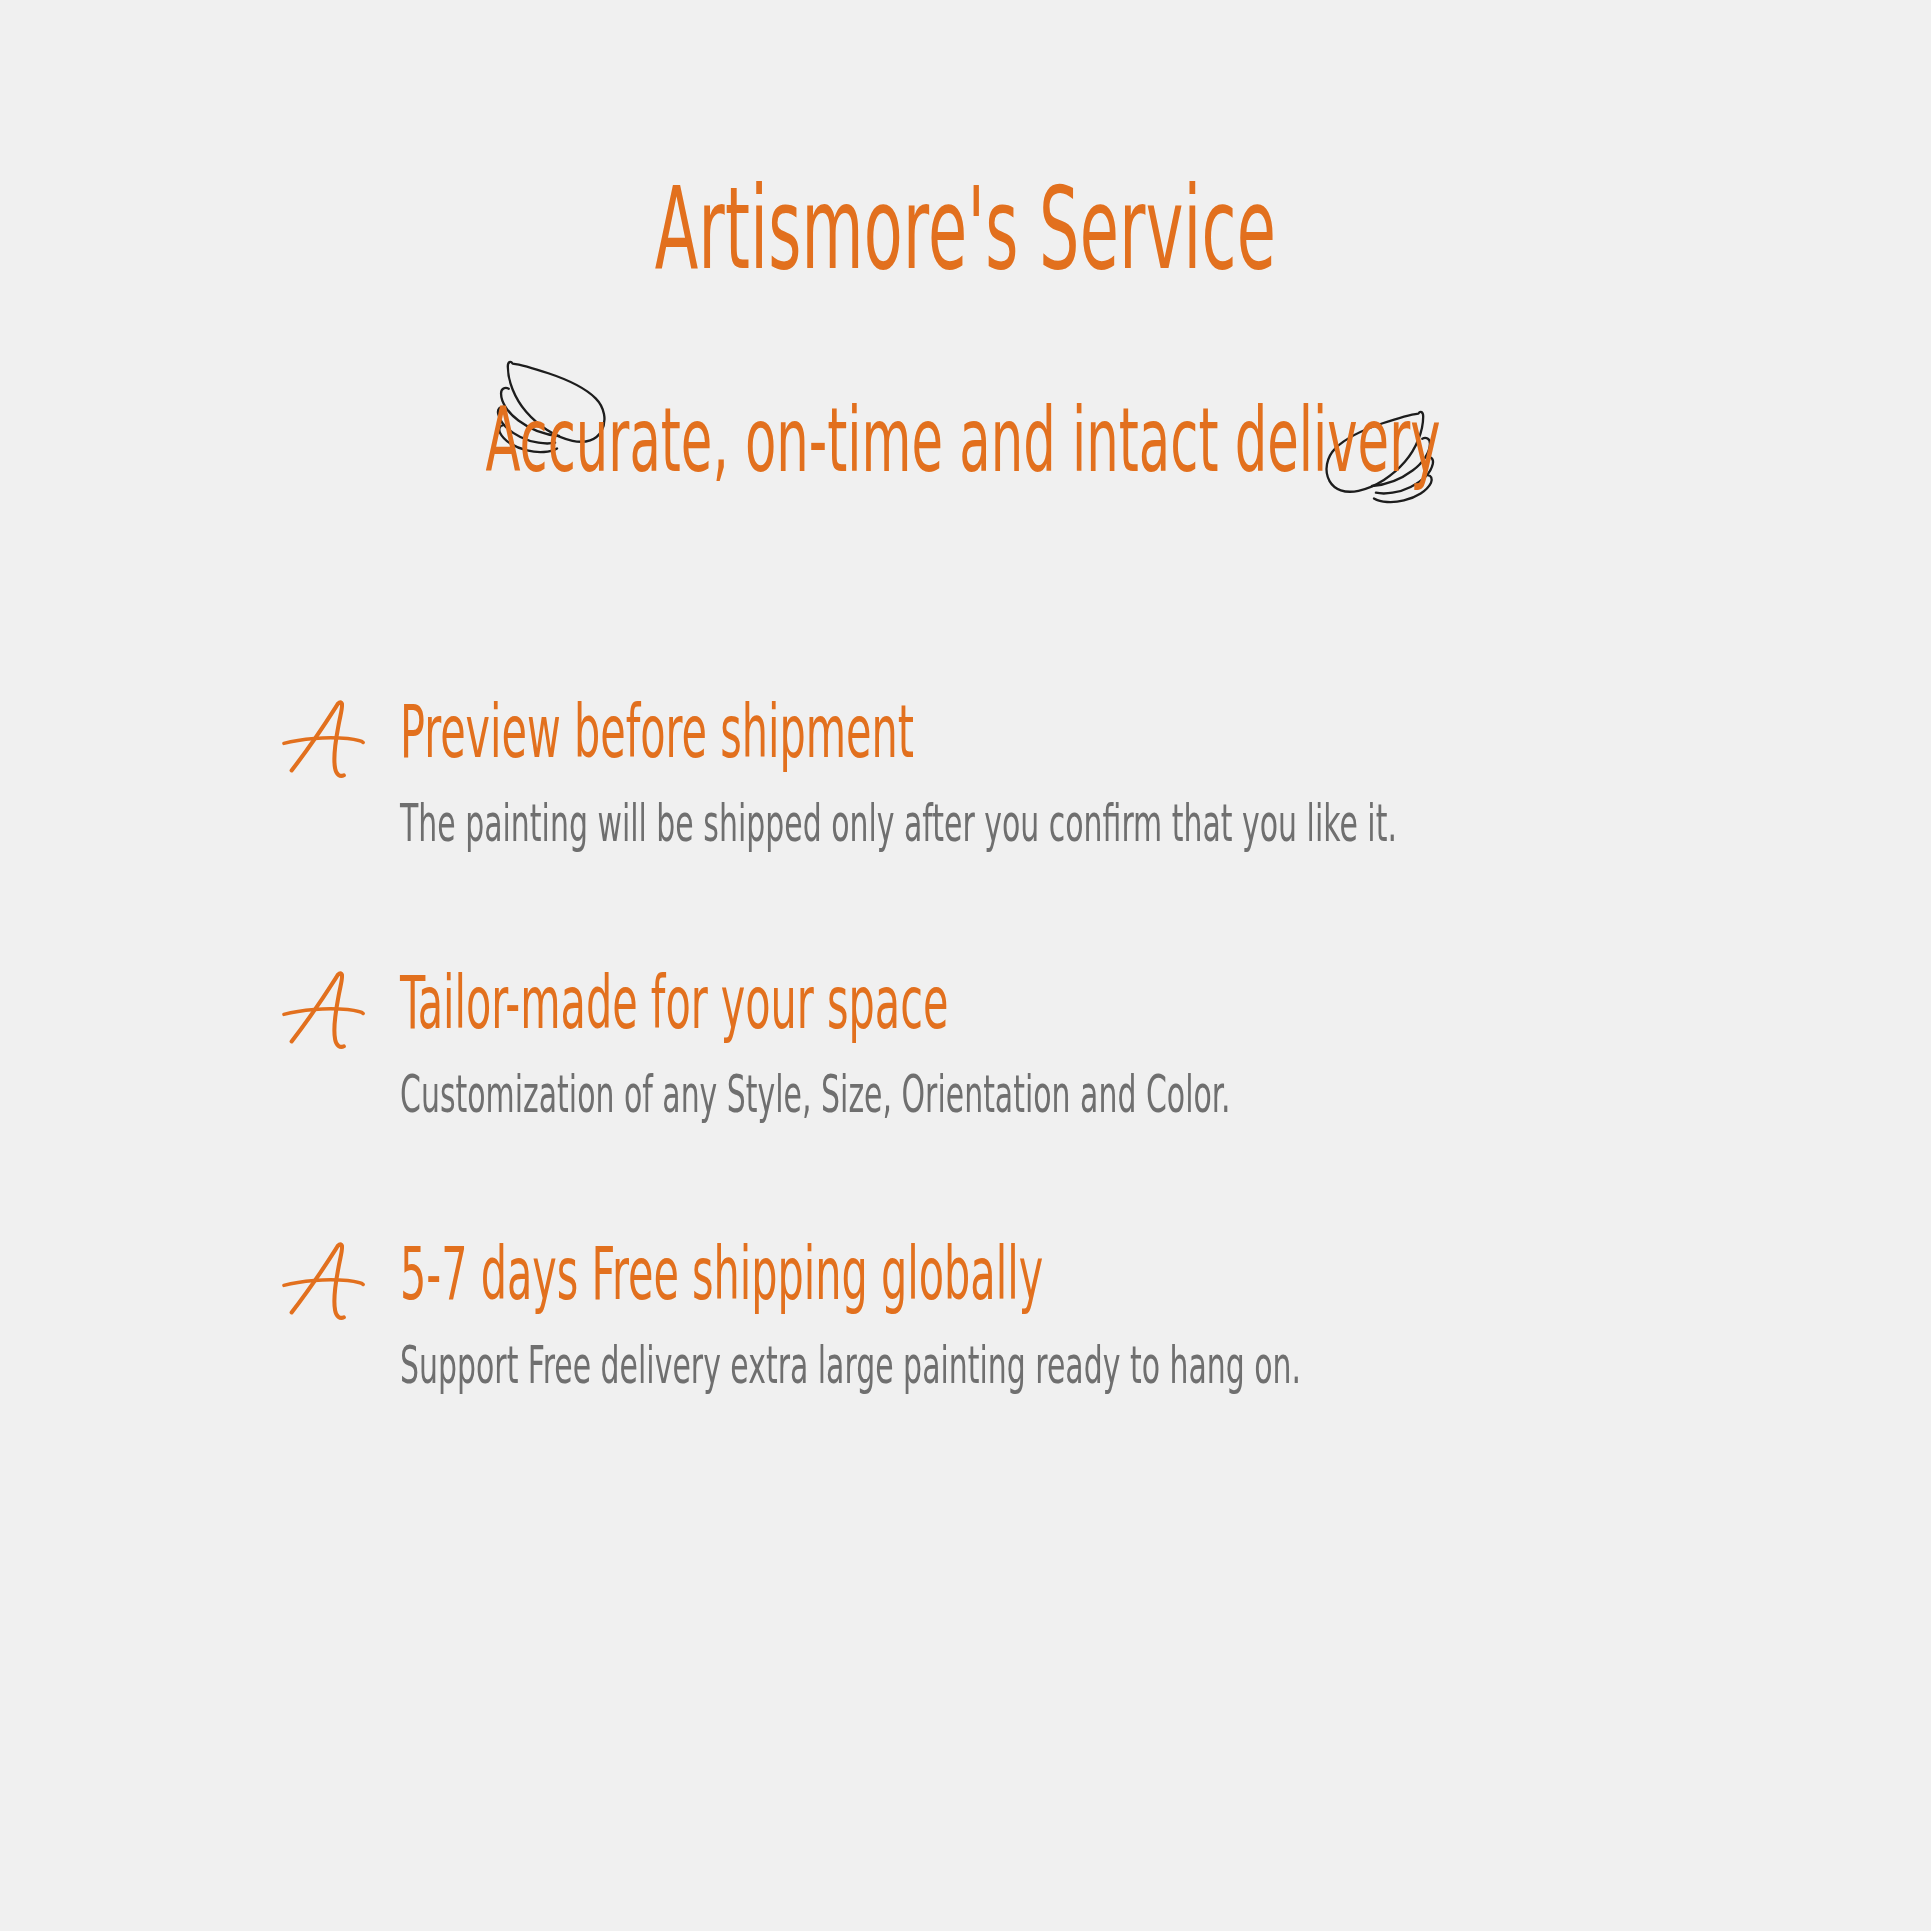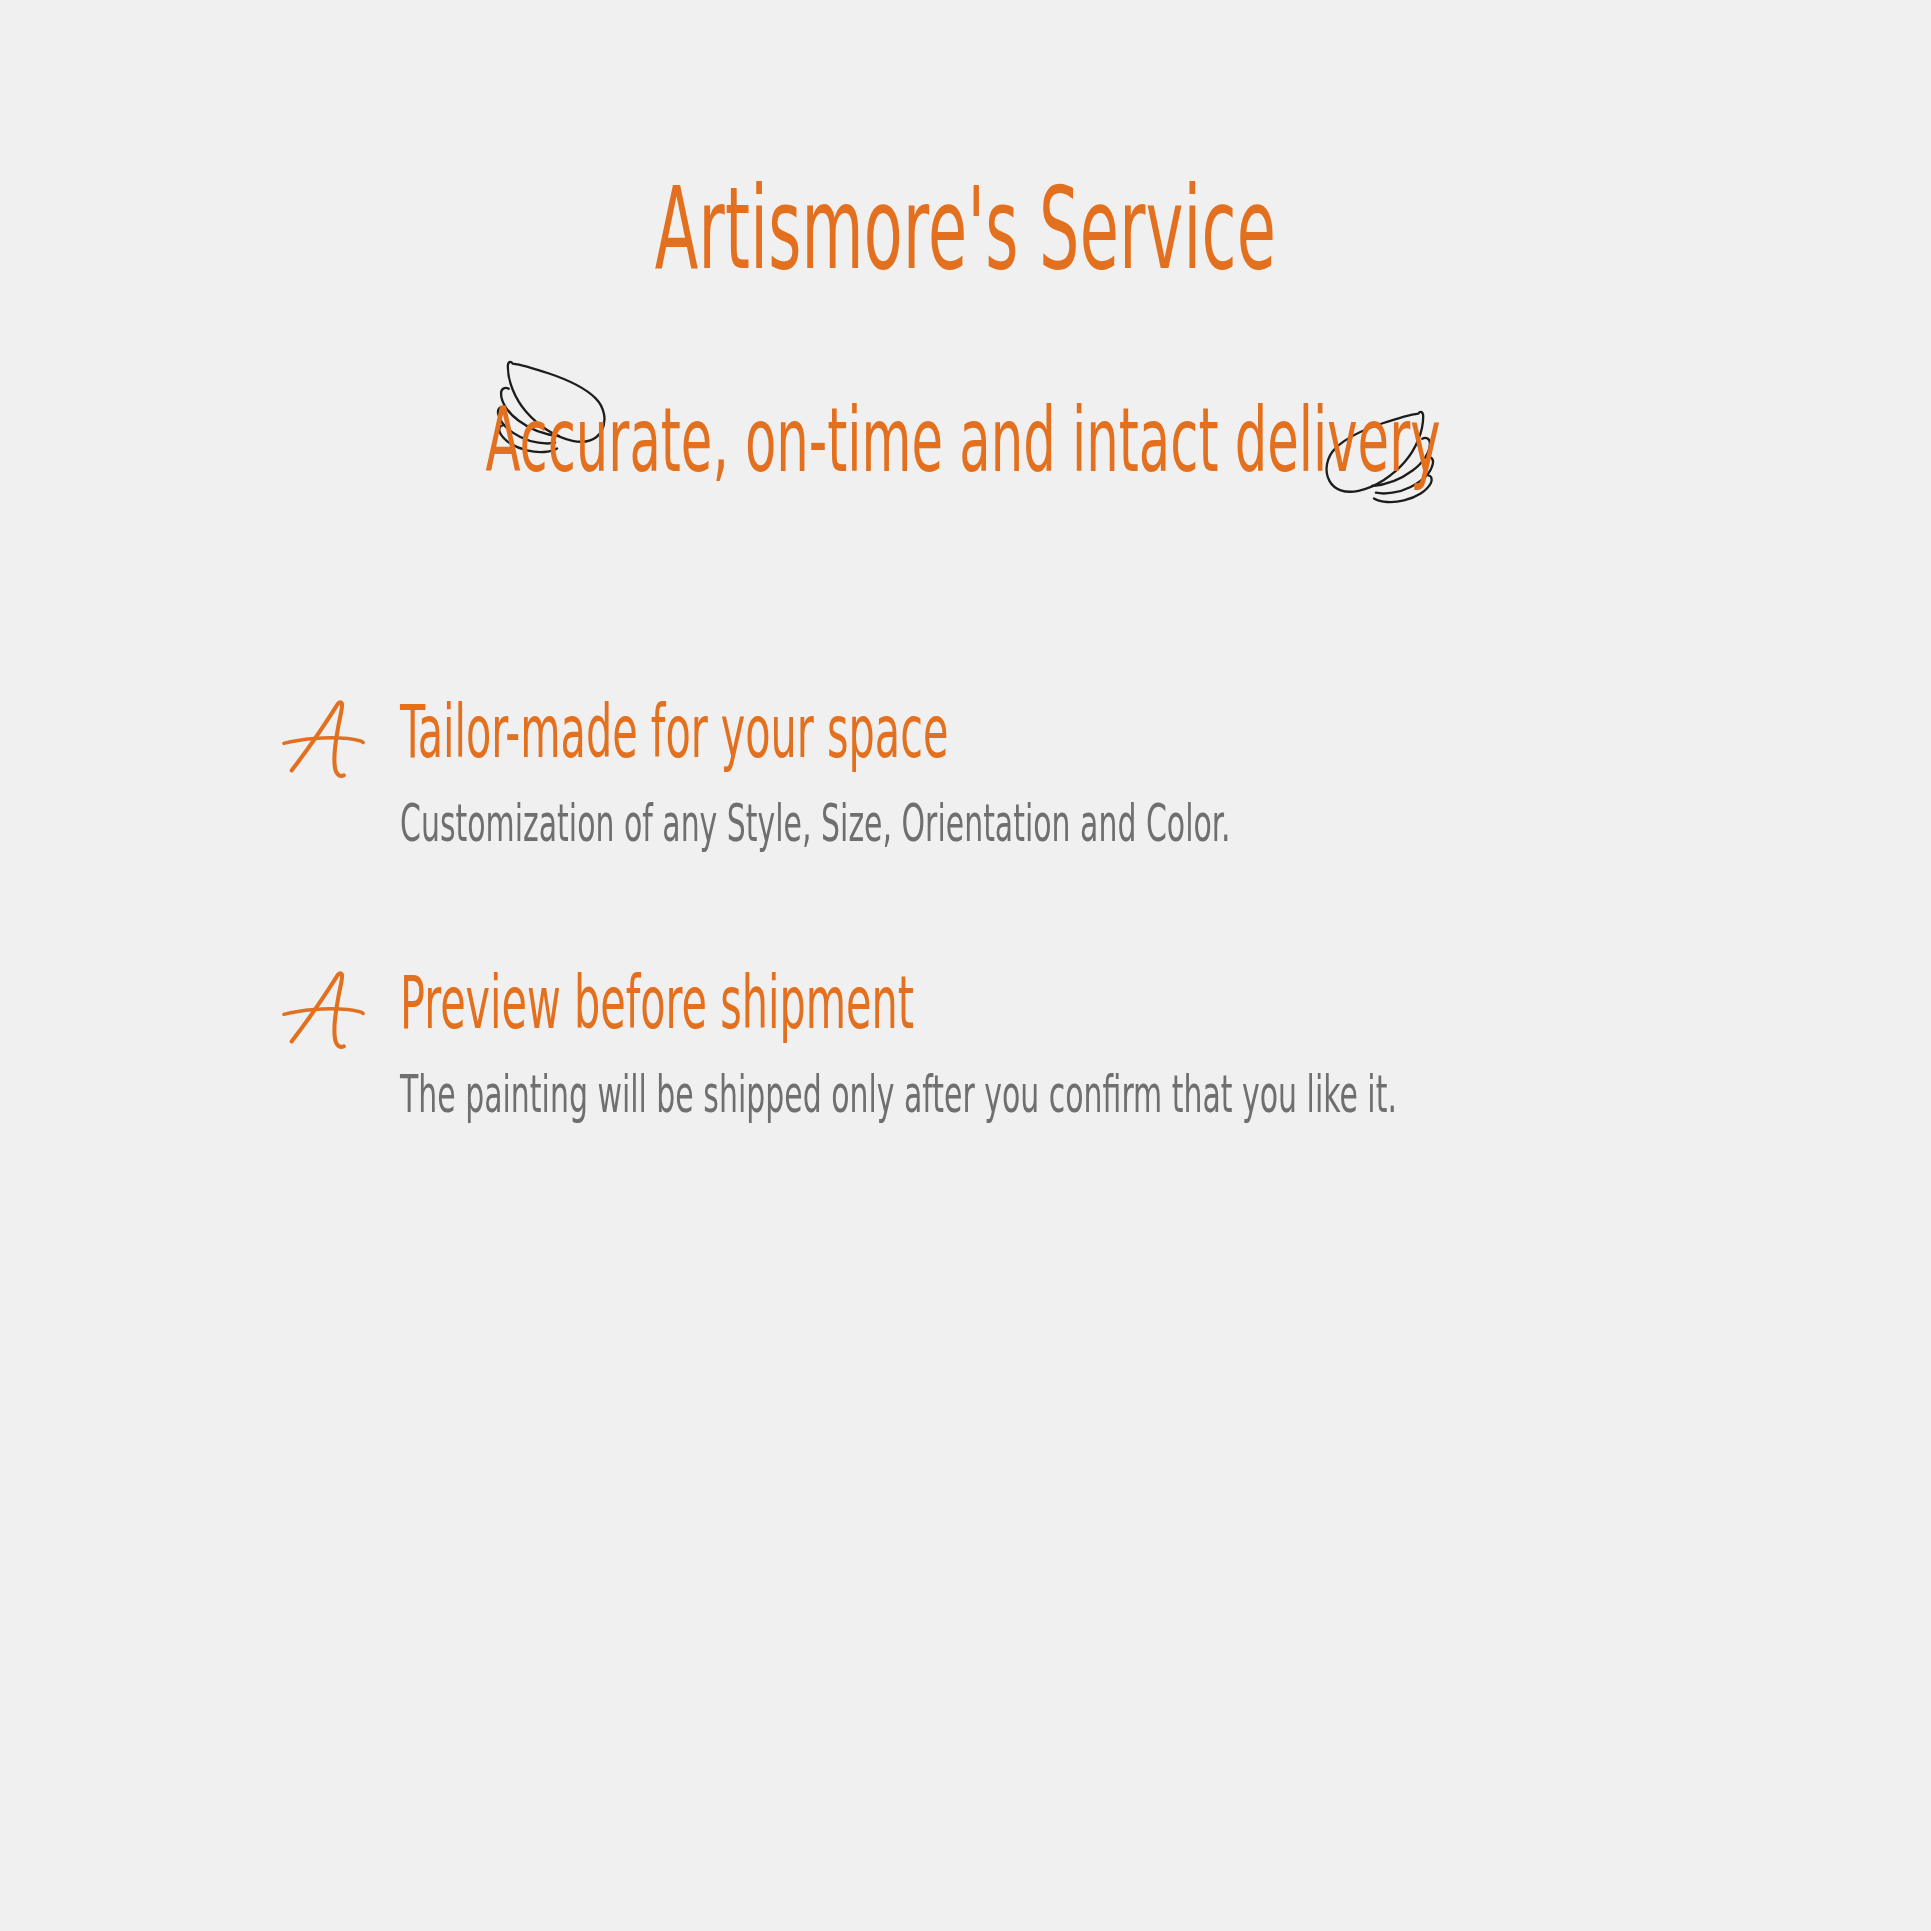--- a/index.html
+++ b/index.html
@@ -147,20 +147,35 @@
           <path d="M14 38 C 10 36, 6 38, 6 43 C 6 52, 13 63, 24 71 C 36 80, 52 86, 66 87"></path>
           <path d="M9 57 C 5 56, 2 59, 3 64 C 5 73, 14 82, 26 88 C 38 94, 52 96, 62 94"></path>
           <path d="M8 76 C 5 76, 3 79, 5 84 C 9 92, 20 99, 33 102 C 45 105, 57 104, 64 100"></path>
         </g>
       </svg>
     </span>
 
   </div>
 
   <div class="features">
+
+    <div class="feature">
+      <span class="feature-icon">
+        <svg width="89" height="89" viewBox="0 0 92 92" xmlns="http://www.w3.org/2000/svg">
+          <g fill="none" stroke="#e2701e" stroke-linecap="round" stroke-linejoin="round">
+            <path d="M12 78 C 26 60, 44 34, 58 12 C 60 8, 63 6, 64 9 C 65 13, 62 22, 60 34 C 57 50, 55 66, 57 76 C 58 82, 62 85, 66 83" stroke-width="4.2"></path>
+            <path d="M4 50 C 22 45, 48 43, 70 45 C 78 46, 84 47, 86 49" stroke-width="3.6"></path>
+          </g>
+        </svg>
+      </span>
+      <div class="feature-body">
+        <div class="feature-title">Preview before shipment</div>
+        <div class="feature-desc">The painting will be shipped only after you confirm that you like it.</div>
+      </div>
+    </div>
 
     <div class="feature">
       <span class="feature-icon">
         <svg width="89" height="89" viewBox="0 0 92 92" xmlns="http://www.w3.org/2000/svg">
           <g fill="none" stroke="#e2701e" stroke-linecap="round" stroke-linejoin="round">
             <path d="M12 78 C 26 60, 44 34, 58 12 C 60 8, 63 6, 64 9 C 65 13, 62 22, 60 34 C 57 50, 55 66, 57 76 C 58 82, 62 85, 66 83" stroke-width="4.2"></path>
             <path d="M4 50 C 22 45, 48 43, 70 45 C 78 46, 84 47, 86 49" stroke-width="3.6"></path>
           </g>
         </svg>
       </span>
@@ -173,23 +188,22 @@
     <div class="feature">
       <span class="feature-icon">
         <svg width="89" height="89" viewBox="0 0 92 92" xmlns="http://www.w3.org/2000/svg">
           <g fill="none" stroke="#e2701e" stroke-linecap="round" stroke-linejoin="round">
             <path d="M12 78 C 26 60, 44 34, 58 12 C 60 8, 63 6, 64 9 C 65 13, 62 22, 60 34 C 57 50, 55 66, 57 76 C 58 82, 62 85, 66 83" stroke-width="4.2"></path>
             <path d="M4 50 C 22 45, 48 43, 70 45 C 78 46, 84 47, 86 49" stroke-width="3.6"></path>
           </g>
         </svg>
       </span>
       <div class="feature-body">
-        <div class="feature-title">Preview before shipment</div>
-        <div class="feature-desc">The painting will be shipped only after you confirm that you like it.</div>
+        <div class="feature-title">5-7 days Free shipping globally</div>
+        <div class="feature-desc">Support Free delivery extra large painting ready to hang on.</div>
       </div>
     </div>
 
 
-
   </div>
 
 </div>
 
 
 </body></html>

